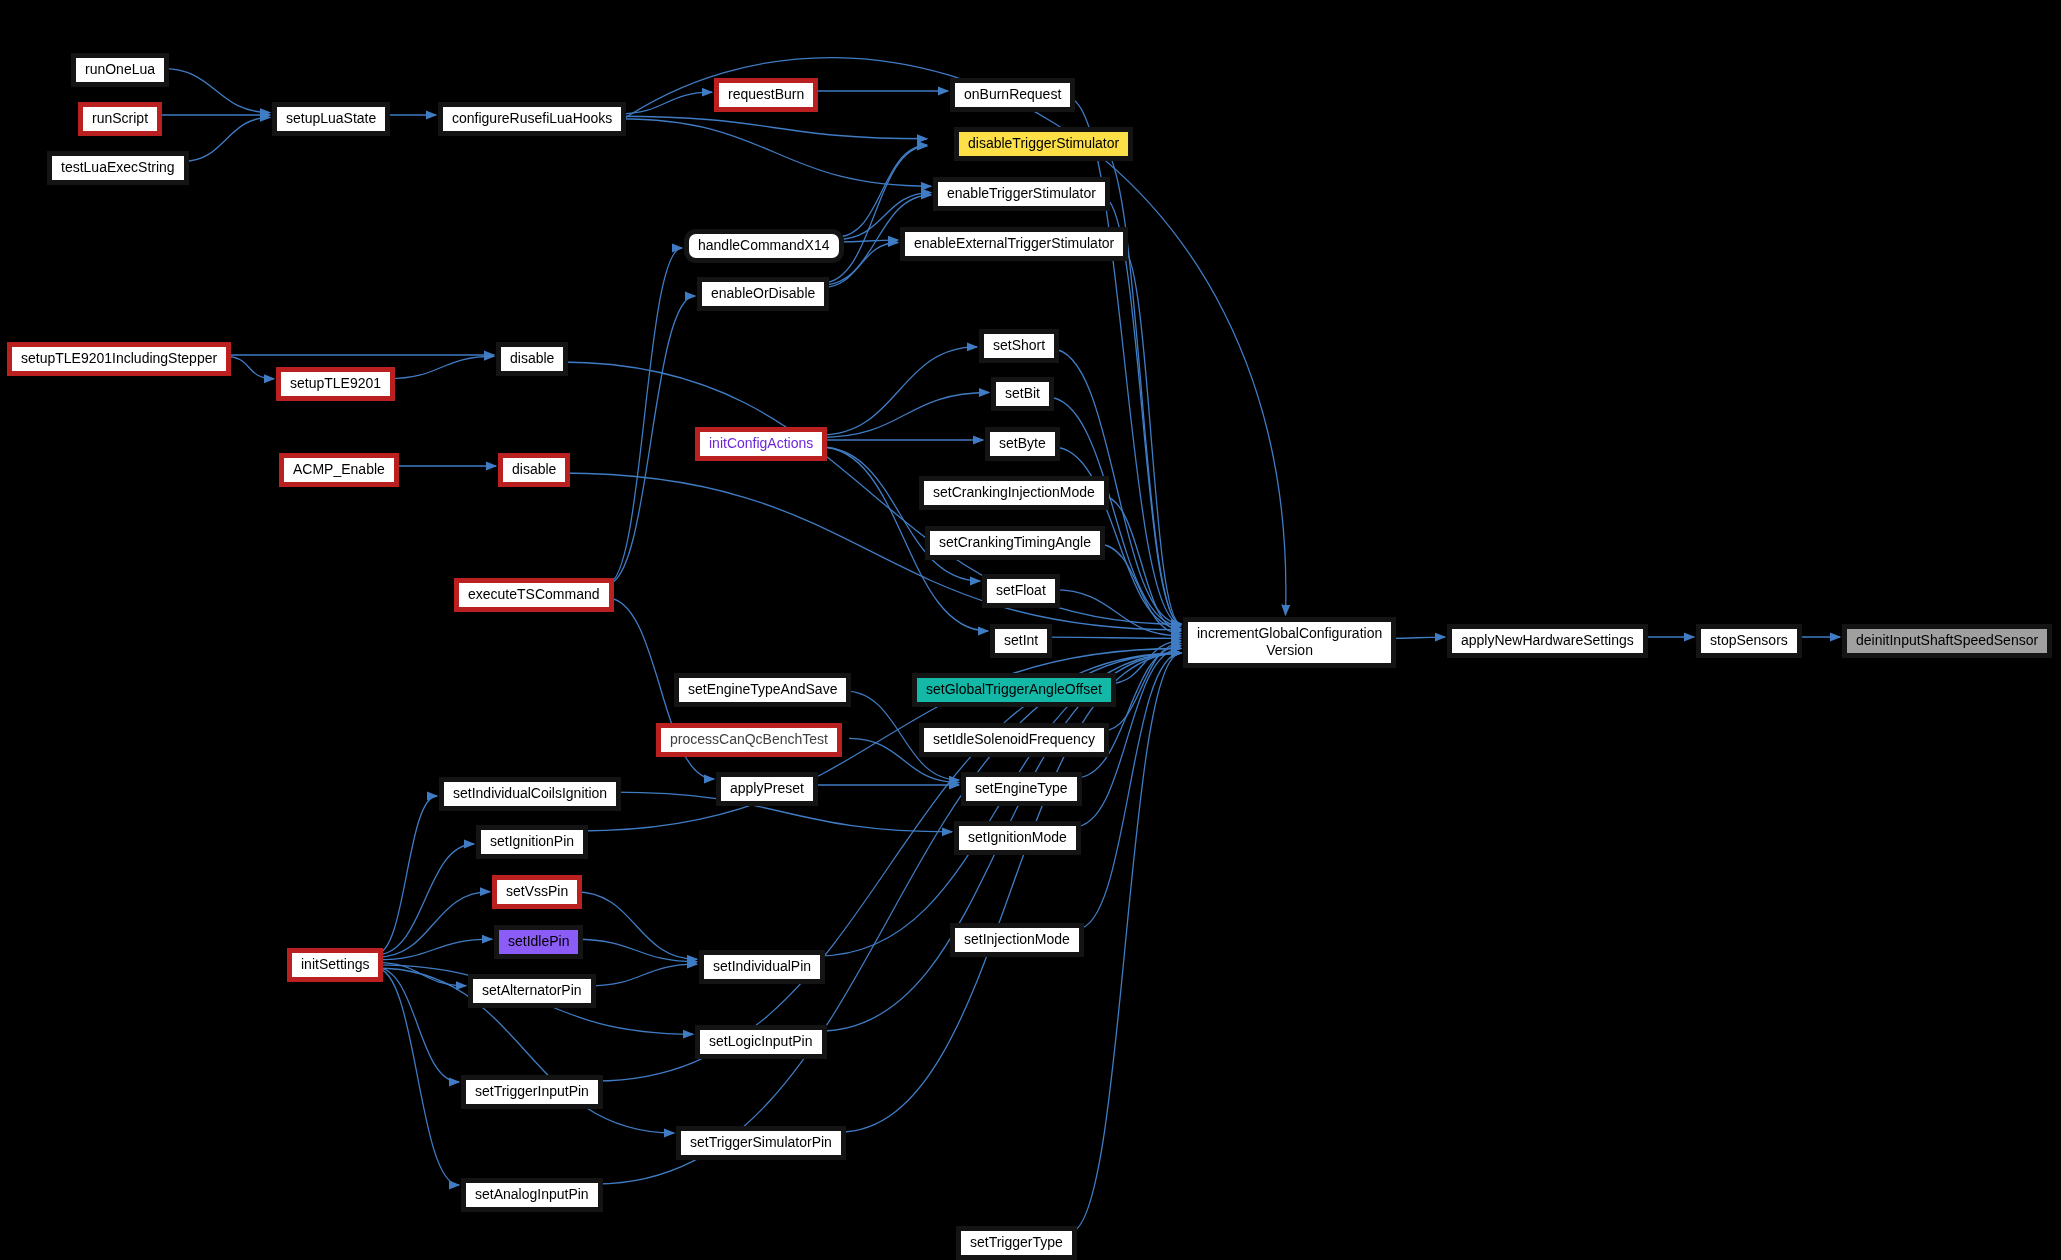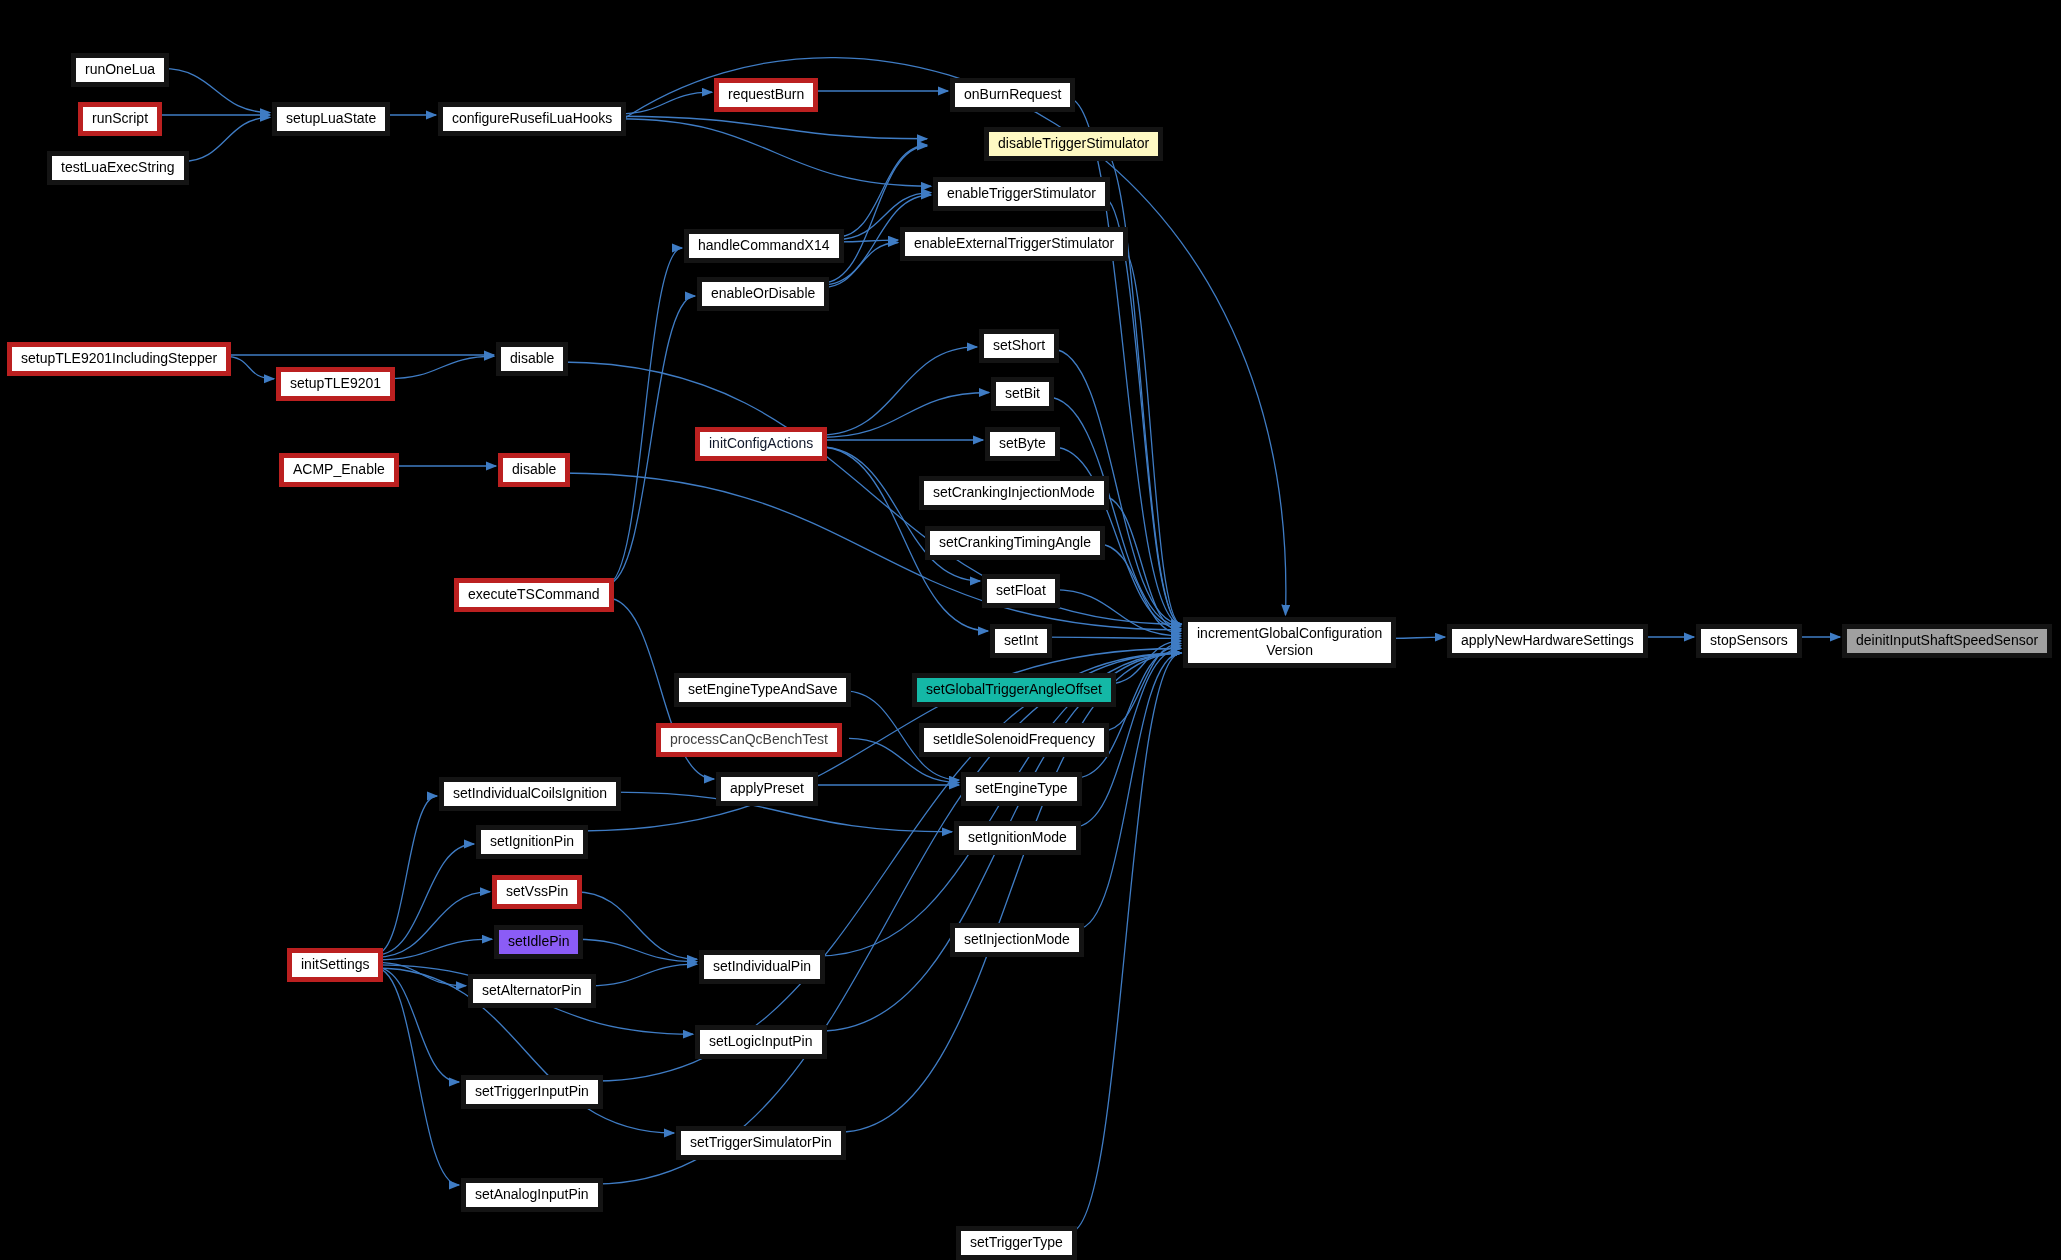--- a/index.html
+++ b/index.html
@@ -122,33 +122,33 @@
       </g>
     </svg>
 
 <div class="node" style="left: 71px; top: 53px; background: rgb(255, 255, 255); border-color: rgb(20, 20, 20); color: rgb(0, 0, 0);">runOneLua</div>
     <div class="node" style="left: 78px; top: 102px; background: rgb(255, 255, 255); border-color: rgb(187, 32, 32); color: rgb(0, 0, 0);">runScript</div>
     <div class="node" style="left: 47px; top: 151px; background: rgb(255, 255, 255); border-color: rgb(20, 20, 20); color: rgb(0, 0, 0);">testLuaExecString</div>
     <div class="node" style="left: 272px; top: 102px; background: rgb(255, 255, 255); border-color: rgb(20, 20, 20); color: rgb(0, 0, 0);">setupLuaState</div>
     <div class="node" style="left: 438px; top: 102px; background: rgb(255, 255, 255); border-color: rgb(20, 20, 20); color: rgb(0, 0, 0);">configureRusefiLuaHooks</div>
     <div class="node" style="left: 714px; top: 78px; background: rgb(255, 255, 255); border-color: rgb(187, 32, 32); color: rgb(0, 0, 0);">requestBurn</div>
     <div class="node" style="left: 950px; top: 78px; background: rgb(255, 255, 255); border-color: rgb(20, 20, 20); color: rgb(0, 0, 0);">onBurnRequest</div>
-    <div class="node" style="left: 984px; top: 127px; background: #fef9c3; border-color: rgb(20, 20, 20); color: rgb(0, 0, 0);">disableTriggerStimulator</div>
+    <div class="node" style="left: 954px; top: 127px; background: #fde047; border-color: rgb(20, 20, 20); color: rgb(0, 0, 0);">disableTriggerStimulator</div>
     <div class="node" style="left: 933px; top: 177px; background: rgb(255, 255, 255); border-color: rgb(20, 20, 20); color: rgb(0, 0, 0);">enableTriggerStimulator</div>
-    <div class="node" style="left: 684px; top: 229px; background: rgb(255, 255, 255); border-color: rgb(20, 20, 20); color: rgb(0, 0, 0);">handleCommandX14</div>
+    <div class="node" style="left: 684px; top: 229px; background: rgb(255, 255, 255); border-color: rgb(20, 20, 20); color: rgb(0, 0, 0); border-radius: 12px;">handleCommandX14</div>
     <div class="node" style="left: 900px; top: 227px; background: rgb(255, 255, 255); border-color: rgb(20, 20, 20); color: rgb(0, 0, 0);">enableExternalTriggerStimulator</div>
     <div class="node" style="left: 697px; top: 277px; background: rgb(255, 255, 255); border-color: rgb(20, 20, 20); color: rgb(0, 0, 0);">enableOrDisable</div>
     <div class="node" style="left: 7px; top: 342px; background: rgb(255, 255, 255); border-color: rgb(187, 32, 32); color: rgb(0, 0, 0);">setupTLE9201IncludingStepper</div>
     <div class="node" style="left: 276px; top: 367px; background: rgb(255, 255, 255); border-color: rgb(187, 32, 32); color: rgb(0, 0, 0);">setupTLE9201</div>
     <div class="node" style="left: 496px; top: 342px; background: rgb(255, 255, 255); border-color: rgb(20, 20, 20); color: rgb(0, 0, 0);">disable</div>
     <div class="node" style="left: 979px; top: 329px; background: rgb(255, 255, 255); border-color: rgb(20, 20, 20); color: rgb(0, 0, 0);">setShort</div>
     <div class="node" style="left: 991px; top: 377px; background: rgb(255, 255, 255); border-color: rgb(20, 20, 20); color: rgb(0, 0, 0);">setBit</div>
     <div class="node" style="left: 279px; top: 453px; background: rgb(255, 255, 255); border-color: rgb(187, 32, 32); color: rgb(0, 0, 0);">ACMP_Enable</div>
     <div class="node" style="left: 498px; top: 453px; background: rgb(255, 255, 255); border-color: rgb(187, 32, 32); color: rgb(0, 0, 0);">disable</div>
-    <div class="node" style="left: 695px; top: 427px; background: rgb(255, 255, 255); border-color: rgb(187, 32, 32); color: #0f172a;">initConfigActions</div>
+    <div class="node" style="left: 695px; top: 427px; background: rgb(255, 255, 255); border-color: rgb(187, 32, 32); color: #6d28d9;">initConfigActions</div>
     <div class="node" style="left: 985px; top: 427px; background: rgb(255, 255, 255); border-color: rgb(20, 20, 20); color: rgb(0, 0, 0);">setByte</div>
     <div class="node" style="left: 919px; top: 476px; background: rgb(255, 255, 255); border-color: rgb(20, 20, 20); color: rgb(0, 0, 0);">setCrankingInjectionMode</div>
     <div class="node" style="left: 925px; top: 526px; background: rgb(255, 255, 255); border-color: rgb(20, 20, 20); color: rgb(0, 0, 0);">setCrankingTimingAngle</div>
     <div class="node" style="left: 454px; top: 578px; background: rgb(255, 255, 255); border-color: rgb(187, 32, 32); color: rgb(0, 0, 0);">executeTSCommand</div>
     <div class="node" style="left: 982px; top: 574px; background: rgb(255, 255, 255); border-color: rgb(20, 20, 20); color: rgb(0, 0, 0);">setFloat</div>
     <div class="node" style="left: 990px; top: 624px; background: rgb(255, 255, 255); border-color: rgb(20, 20, 20); color: rgb(0, 0, 0);">setInt</div>
     <div class="node" style="left: 1183px; top: 617px; background: rgb(255, 255, 255); border-color: rgb(20, 20, 20); color: rgb(0, 0, 0);">incrementGlobalConfiguration
 Version</div>
     <div class="node" style="left: 1447px; top: 624px; background: rgb(255, 255, 255); border-color: rgb(20, 20, 20); color: rgb(0, 0, 0);">applyNewHardwareSettings</div>
     <div class="node" style="left: 1696px; top: 624px; background: rgb(255, 255, 255); border-color: rgb(20, 20, 20); color: rgb(0, 0, 0); text-align: center;">stopSensors</div>

